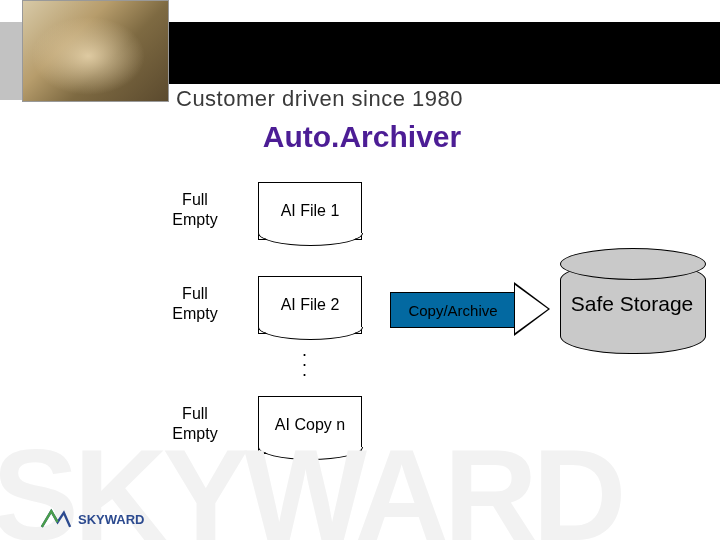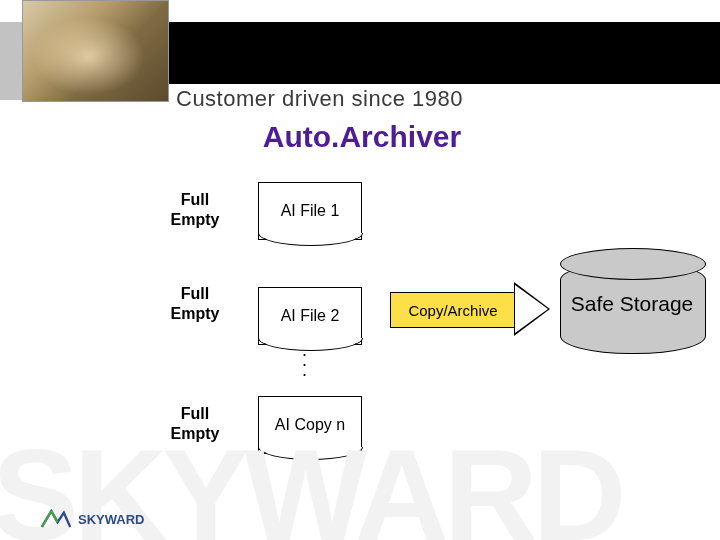--- a/index.html
+++ b/index.html
@@ -5,33 +5,33 @@
   html,body{margin:0;padding:0;width:720px;height:540px;font-family:Arial,Helvetica,sans-serif;overflow:hidden;background:#fff;position:relative}
   .hdr{position:absolute;left:0;top:22px;width:720px;height:78px}
   .hdr-black{position:absolute;left:0;top:0;width:720px;height:62px;background:#000}
   .hdr-grey{position:absolute;left:0;top:62px;width:166px;height:16px;background:#c2c2c2}
   .hdr-grey2{position:absolute;left:0;top:0;width:22px;height:62px;background:#c2c2c2}
   .hdr-img{position:absolute;left:22px;top:-22px;width:145px;height:100px;background:linear-gradient(135deg,#d7c9a7 0%,#b79d6c 35%,#7e6a42 60%,#5b4a2e 100%);border:1px solid #999}
   .hdr-img::after{content:"";position:absolute;inset:0;background:radial-gradient(ellipse at 45% 55%,rgba(230,210,170,.9) 0%,rgba(0,0,0,0) 50%)}
   .tagline{position:absolute;left:176px;top:64px;font-size:22px;font-weight:400;color:#3a3a3a;letter-spacing:.5px}
   .title{position:absolute;left:2px;top:120px;width:720px;text-align:center;font-size:30px;font-weight:700;color:#4c1d95}
   .stage{position:absolute;left:0;top:160px;width:720px;height:340px}
-  .fe{position:absolute;width:90px;height:46px;font-size:16px;font-weight:700;text-align:center;line-height:1.25}
+  .fe{position:absolute;width:90px;height:46px;font-size:16px;font-weight:400;text-align:center;line-height:1.25}
   .fe1{left:150px;top:30px}
   .fe2{left:150px;top:124px}
   .fe3{left:150px;top:244px}
   .file{position:absolute;left:258px;width:102px;height:56px;background:#fff;border:1.5px solid #000;font-size:16px;display:flex;align-items:center;justify-content:center}
   .file::after{content:"";position:absolute;left:-1.5px;bottom:-7px;width:103px;height:12px;border:1.5px solid #000;border-top:none;border-radius:0 0 50% 50%/0 0 100% 100%;background:#fff}
   .file::before{content:"";position:absolute;left:3px;right:3px;bottom:0;height:6px;background:#fff}
   .f1{top:22px}
-  .f2{top:127px}
+  .f2{top:116px}
   .fn{top:236px}
   .dots{position:absolute;left:302px;top:186px;font-size:18px;line-height:.55;letter-spacing:0}
   .arrow{position:absolute;left:390px;top:124px;width:164px;height:48px}
-  .arrow-shaft{position:absolute;left:0;top:8px;width:124px;height:34px;background:#fde047;border:1.5px solid #000;border-right:none;display:flex;align-items:center;justify-content:center;font-size:15px}
+  .arrow-shaft{position:absolute;left:0;top:8px;width:124px;height:34px;background:#0369a1;border:1.5px solid #000;border-right:none;display:flex;align-items:center;justify-content:center;font-size:15px}
   .arrow-head{position:absolute;left:124px;top:-2px;width:0;height:0;border-top:27px solid transparent;border-bottom:27px solid transparent;border-left:36px solid #000}
   .arrow-head::after{content:"";position:absolute;left:-35px;top:-24.5px;width:0;height:0;border-top:24.5px solid transparent;border-bottom:24.5px solid transparent;border-left:33px solid #fff}
   .disk{position:absolute;left:558px;top:88px;width:148px;height:118px}
   .disk-body{position:absolute;left:2px;top:14px;width:144px;height:90px;background:#c9c9c9;border:1.5px solid #000;border-radius:70px/18px}
   .disk-top{position:absolute;left:2px;top:0;width:144px;height:30px;background:#c9c9c9;border:1.5px solid #000;border-radius:50%}
   .disk-lbl{position:absolute;left:0;top:44px;width:148px;text-align:center;font-size:21px}
   .bottom{position:absolute;left:0;bottom:0;width:636px;height:88px}
   .skyword{position:absolute;left:-8px;bottom:-30px;font-size:130px;font-weight:800;letter-spacing:-5px;color:#f2f2f2;white-space:nowrap;user-select:none}
   .logo{position:absolute;left:40px;bottom:10px;font-size:13px;font-weight:700;color:#2c4a8f;display:flex;align-items:center;gap:6px}
   .logo svg{width:32px;height:22px}

